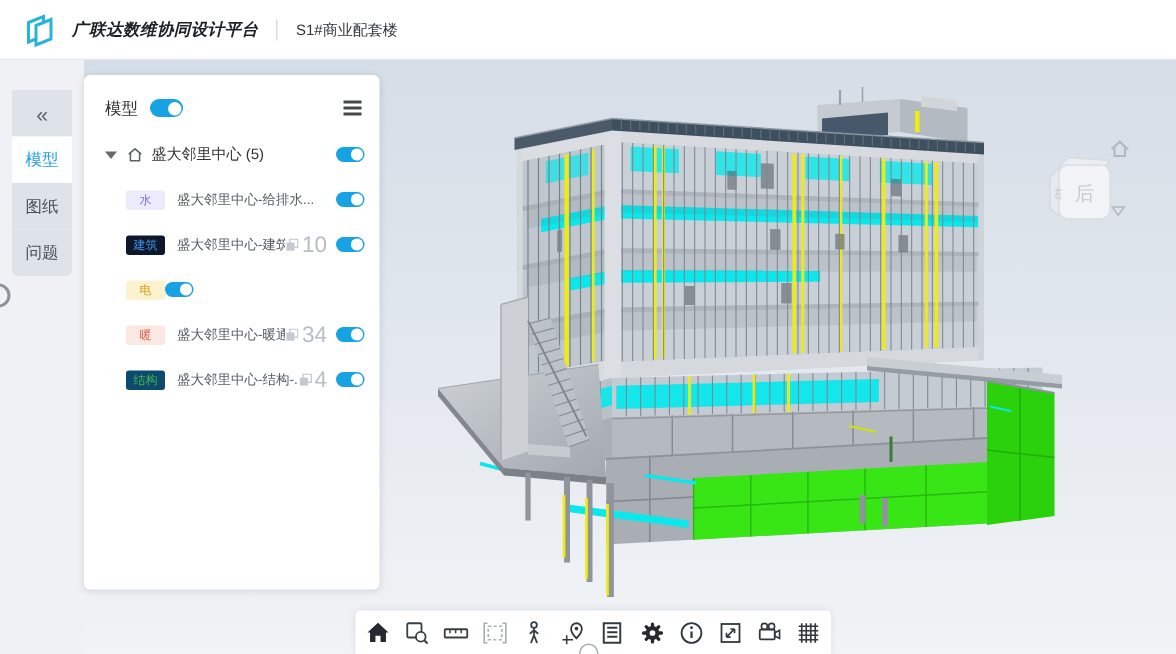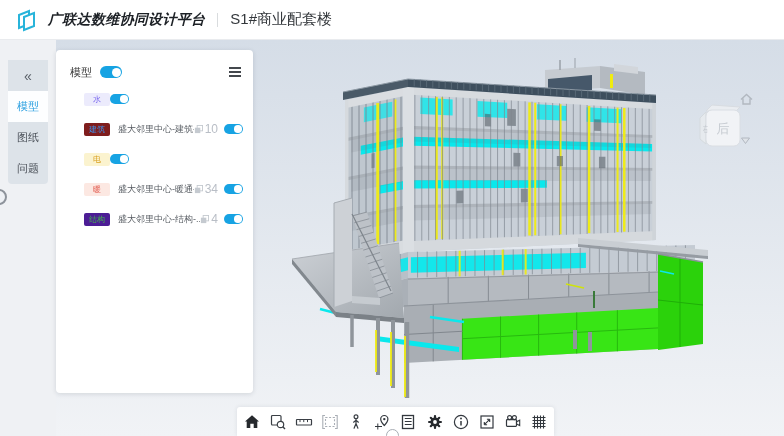--- a/index.html
+++ b/index.html
@@ -2,23 +2,23 @@
 <html><head>
 <meta charset="utf-8">
 <style>
   * { margin:0; padding:0; box-sizing:border-box; }
   html,body { width:784px; height:436px; overflow:hidden; font-family:"Liberation Sans","DejaVu Sans",sans-serif; background:#fff; }
   .app { position:relative; width:784px; height:436px; }
 
   
   .header { position:absolute; top:0; left:0; width:784px; height:40px; background:#fff; border-bottom:1px solid #e9ebee; display:flex; align-items:center; z-index:10; padding-left:14px; }
   .logo { width:26px; height:26px; margin-right:8px; }
-  .app-title { font-size:14px; font-weight:bold; font-style:italic; color:#1d2126; letter-spacing:.3px; }
+  .app-title { font-size:11px; font-weight:bold; font-style:italic; color:#1d2126; letter-spacing:.3px; }
   .hdr-divider { width:1px; height:14px; background:#d9dcde; margin:0 12px; }
-  .project-name { font-size:15px; color:#34383c; }
+  .project-name { font-size:10px; color:#34383c; }
 
   
   #scene { position:absolute; top:0; left:0; z-index:1; }
 
   
   .left-rail { position:absolute; left:0; top:40px; width:56px; height:396px; background:#eff1f4; z-index:2; }
   .tab-col { position:absolute; left:8px; top:20px; width:40px; }
   .rail-btn { width:40px; height:31px; display:flex; align-items:center; justify-content:center; font-size:11px; color:#4a5058; background:#dde3e9; cursor:pointer; }
   .rail-btn.collapse { font-size:14px; color:#596068; }
   .rail-btn.active { background:#fdfeff; color:#2a9fe0; }
@@ -33,21 +33,21 @@
   .switch.sm { width:19px; height:10px; }
   .switch.sm::after { width:7.5px; height:7.5px; top:1.2px; right:1.2px; }
   .hamburger { margin-left:auto; display:flex; flex-direction:column; gap:2.5px; cursor:pointer; padding:2px; }
   .hamburger i { display:block; width:12px; height:1.4px; background:#44484d; }
   .tree-root { display:flex; align-items:center; height:30px; margin-top:4px; }
   .tri-down { width:0; height:0; border-left:4px solid transparent; border-right:4px solid transparent; border-top:5px solid #666b71; margin-right:6px; cursor:pointer; }
   .root-label { font-size:10px; color:#333; margin-left:5px; }
   .tree-row { display:flex; align-items:center; height:30px; padding-left:14px; }
   .badge { width:26px; height:13px; border-radius:2px; font-size:8px; display:flex; align-items:center; justify-content:center; flex:none; }
   .row-label { flex:1; font-size:9px; color:#555a60; margin-left:8px; white-space:nowrap; overflow:hidden; }
-  .count { display:flex; align-items:center; gap:2px; font-size:12px; color:#b9bec6; margin-right:6px; }
+  .count { display:flex; align-items:center; gap:2px; font-size:15px; color:#b9bec6; margin-right:6px; }
   .spacer { flex:1; }
 
   
   .cube-wrap { position:absolute; left:682px; top:98px; width:76px; height:56px; z-index:2; }
   .home-mini { position:absolute; left:738px; top:91px; z-index:2; cursor:pointer; }
   .chev-mini { position:absolute; left:739px; top:135px; z-index:2; cursor:pointer; }
 
   
   .toolbar { position:absolute; left:237px; top:407px; width:317px; height:29px; background:#fff; border-radius:3px 3px 0 0; box-shadow:0 0 4px rgba(30,40,60,.10); display:flex; align-items:center; justify-content:space-evenly; z-index:4; }
   .tb { width:22px; height:22px; border:none; background:transparent; display:flex; align-items:center; justify-content:center; cursor:pointer; padding:0; }
@@ -347,28 +347,38 @@
   <div class="panel">
     <div class="panel-head">
       <span class="panel-title">模型</span>
       <span class="switch"></span>
       <span class="hamburger">
           <i></i>
           <i></i>
           <i></i>
         </span>
     </div>
+    <div class="tree-root">
+      <span class="tri-down"></span>
+      <svg width="12" height="12" viewBox="0 0 13 13">
+        <path d="M2 6.2 6.5 2.4 11 6.2 M3.2 5.6 V11 H9.8 V5.6" fill="none" stroke="#5a6066" stroke-width="1.1"></path>
+      </svg>
+      <span class="root-label">盛大邻里中心 (5)</span>
+      <span class="spacer"></span>
+      <span class="switch sm"></span>
+    </div>
 
     <div class="tree-row">
       <span class="badge" style="background-color: rgb(236, 235, 252); color: rgb(123, 104, 238);">水</span>
+      <span class="row-label">盛大邻里中心-给排水...</span>
       <span class="switch sm"></span>
     </div>
 
     <div class="tree-row">
-      <span class="badge" style="background-color: #7f1d1d; color: rgb(63, 143, 232); text-align: right;">建筑</span>
+      <span class="badge" style="background-color: #0f172a; color: rgb(63, 143, 232); text-align: right;">建筑</span>
       <span class="row-label">盛大邻里中心-建筑-...</span>
       <span class="count">
         <svg width="9" height="9" viewBox="0 0 10 10">
             <rect x="1" y="3" width="6" height="6" fill="#c5cad0"></rect>
             <rect x="3.5" y="0.5" width="6" height="6" fill="none" stroke="#c5cad0"></rect>
           </svg>
         <span>10</span>
       </span>
       <span class="switch sm"></span>
     </div>
@@ -385,21 +395,21 @@
         <svg width="9" height="9" viewBox="0 0 10 10">
             <rect x="1" y="3" width="6" height="6" fill="#c5cad0"></rect>
             <rect x="3.5" y="0.5" width="6" height="6" fill="none" stroke="#c5cad0"></rect>
           </svg>
         <span>34</span>
       </span>
       <span class="switch sm"></span>
     </div>
 
     <div class="tree-row">
-      <span class="badge" style="background-color: #4c1d95; color: rgb(68, 180, 78);">结构</span>
+      <span class="badge" style="background-color: #0c4a6e; color: rgb(68, 180, 78);">结构</span>
       <span class="row-label">盛大邻里中心-结构-...</span>
       <span class="count">
         <svg width="9" height="9" viewBox="0 0 10 10">
             <rect x="1" y="3" width="6" height="6" fill="#c5cad0"></rect>
             <rect x="3.5" y="0.5" width="6" height="6" fill="none" stroke="#c5cad0"></rect>
           </svg>
         <span>4</span>
       </span>
       <span class="switch sm"></span>
     </div>

